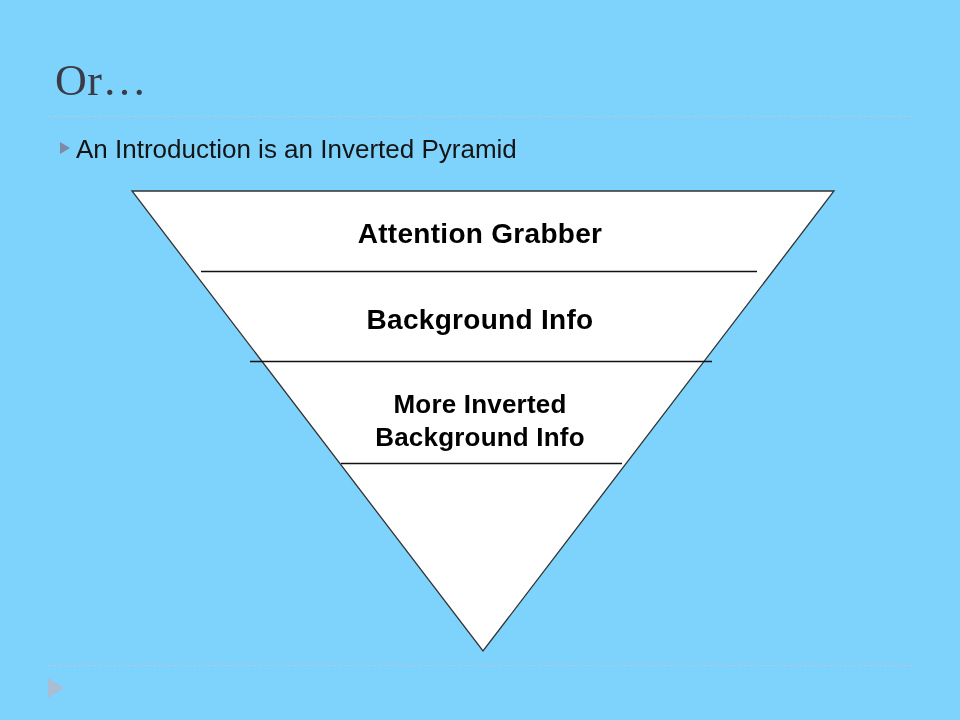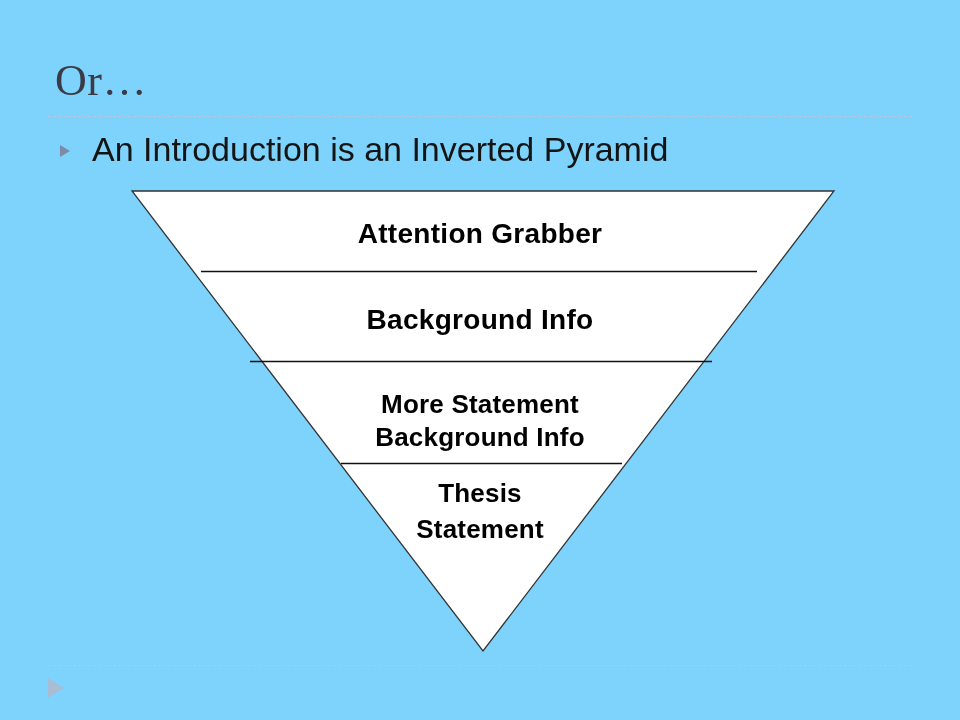--- a/index.html
+++ b/index.html
@@ -72,23 +72,22 @@
   }
   .bullet-marker .tri {
     display: block;
     width: 0;
     height: 0;
     border-left: 10px solid #7d8aa8;
     border-top: 6px solid transparent;
     border-bottom: 6px solid transparent;
   }
   .bullet-text {
-    margin-left: 16px;
     font-family: "Liberation Sans", sans-serif;
-    font-size: 34px;
+    font-size: 26px;
     line-height: 32px;
     color: #141414;
     white-space: nowrap;
   }
 
   
   .footer-marker {
     position: absolute;
     left: 48px;
     top: 678px;
@@ -173,27 +172,23 @@
       <line x1="201" y1="271.5" x2="757" y2="271.5" stroke="#111111" stroke-width="1.6"></line>
       <line x1="250" y1="361.5" x2="712" y2="361.5" stroke="#111111" stroke-width="1.3"></line>
       <line x1="341" y1="463.5" x2="622" y2="463.5" stroke="#111111" stroke-width="1.3"></line>
     </svg>
 
     <div class="pyr-label lbl-attention">Attention Grabber</div>
 
     <div class="pyr-label lbl-background">Background Info</div>
 
     <div class="pyr-label lbl-more">
-      <div>More Statement</div>
+      <div>More Inverted</div>
       <div>Background Info</div>
     </div>
 
-    <div class="pyr-label lbl-thesis">
-      <div>Thesis</div>
-      <div>Statement</div>
-    </div>
   </div>
 
   <div class="rule-bottom"></div>
 
   <div class="footer-marker"></div>
 
 </div>
 
 </body></html>

